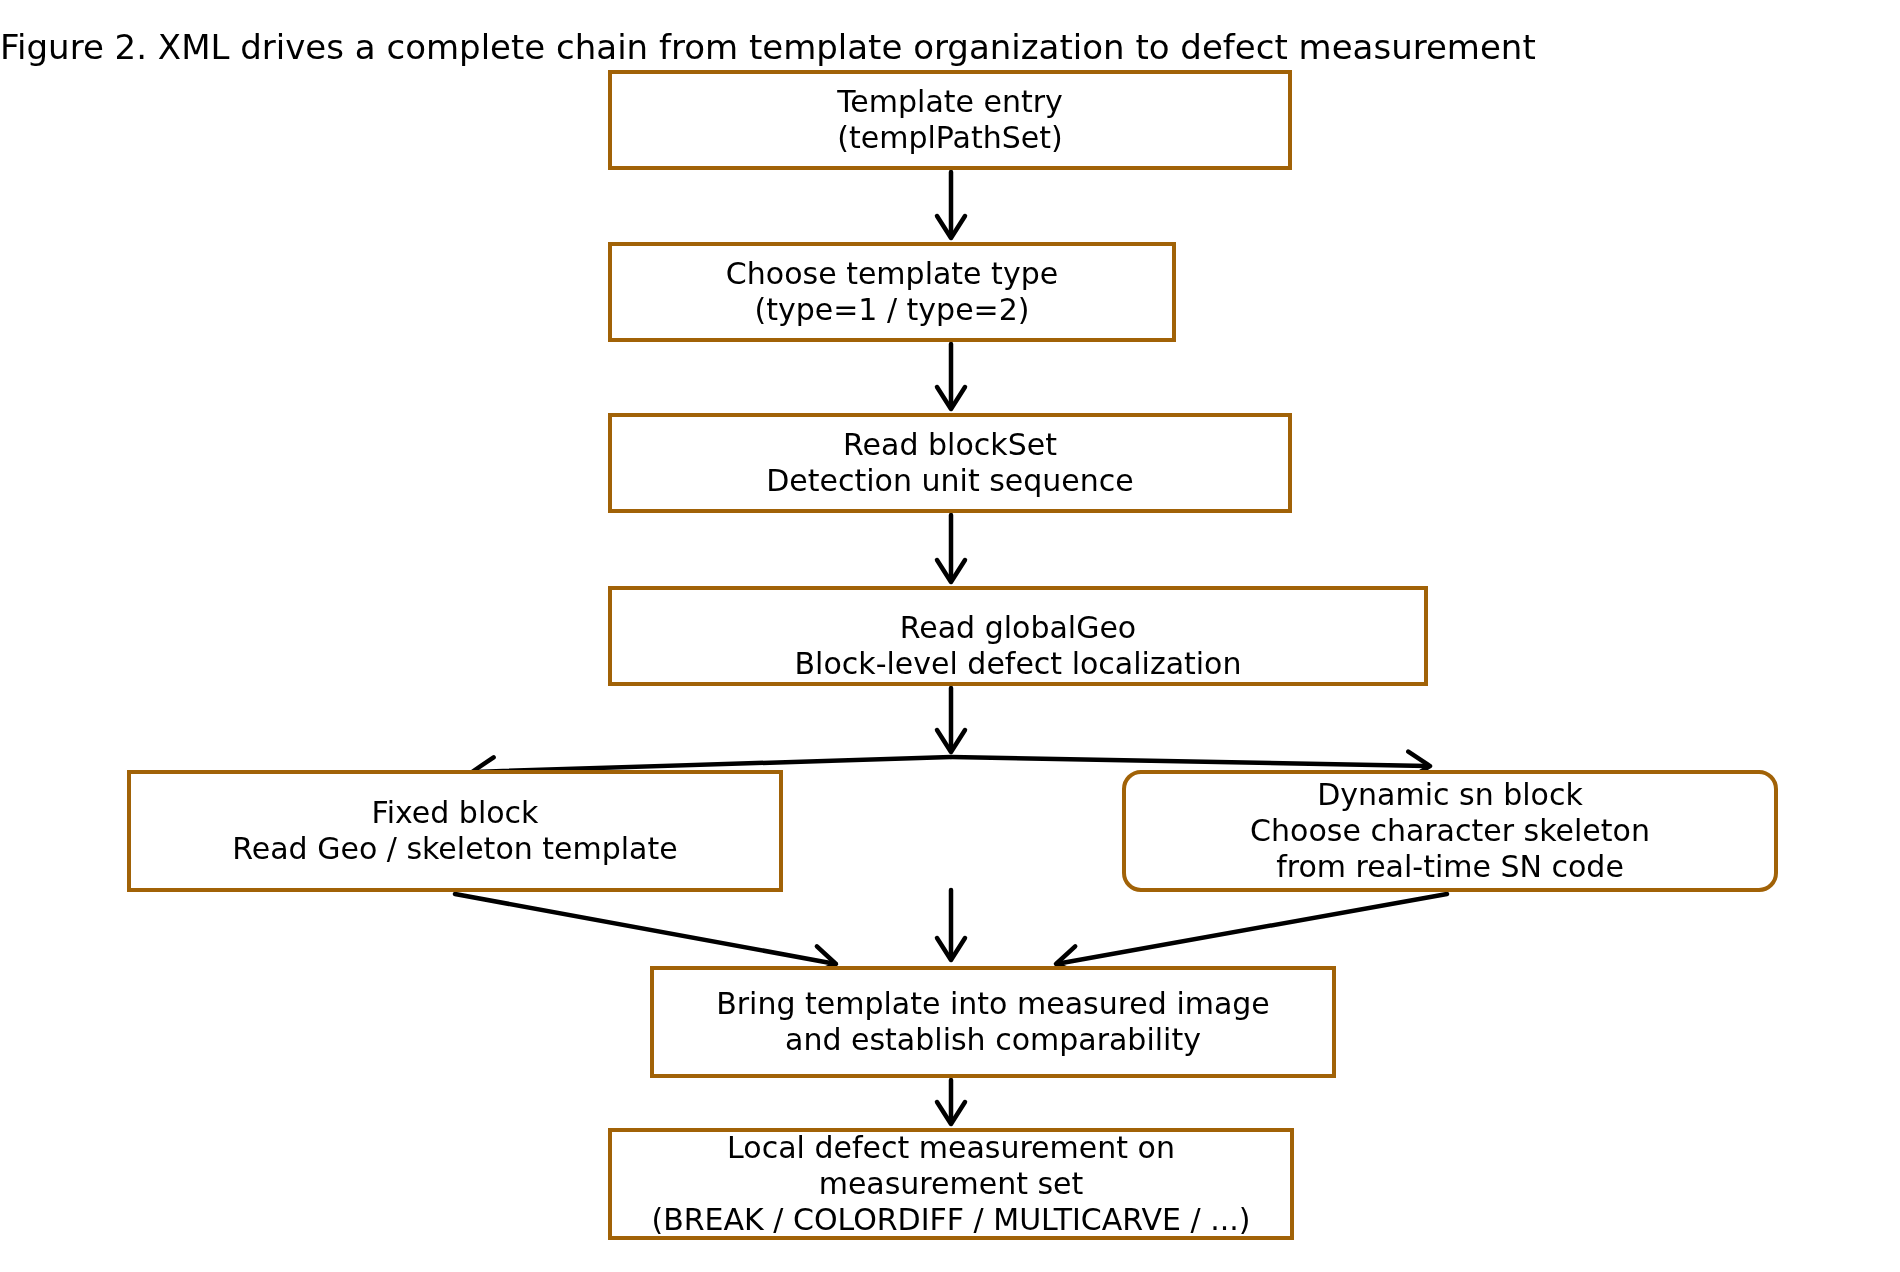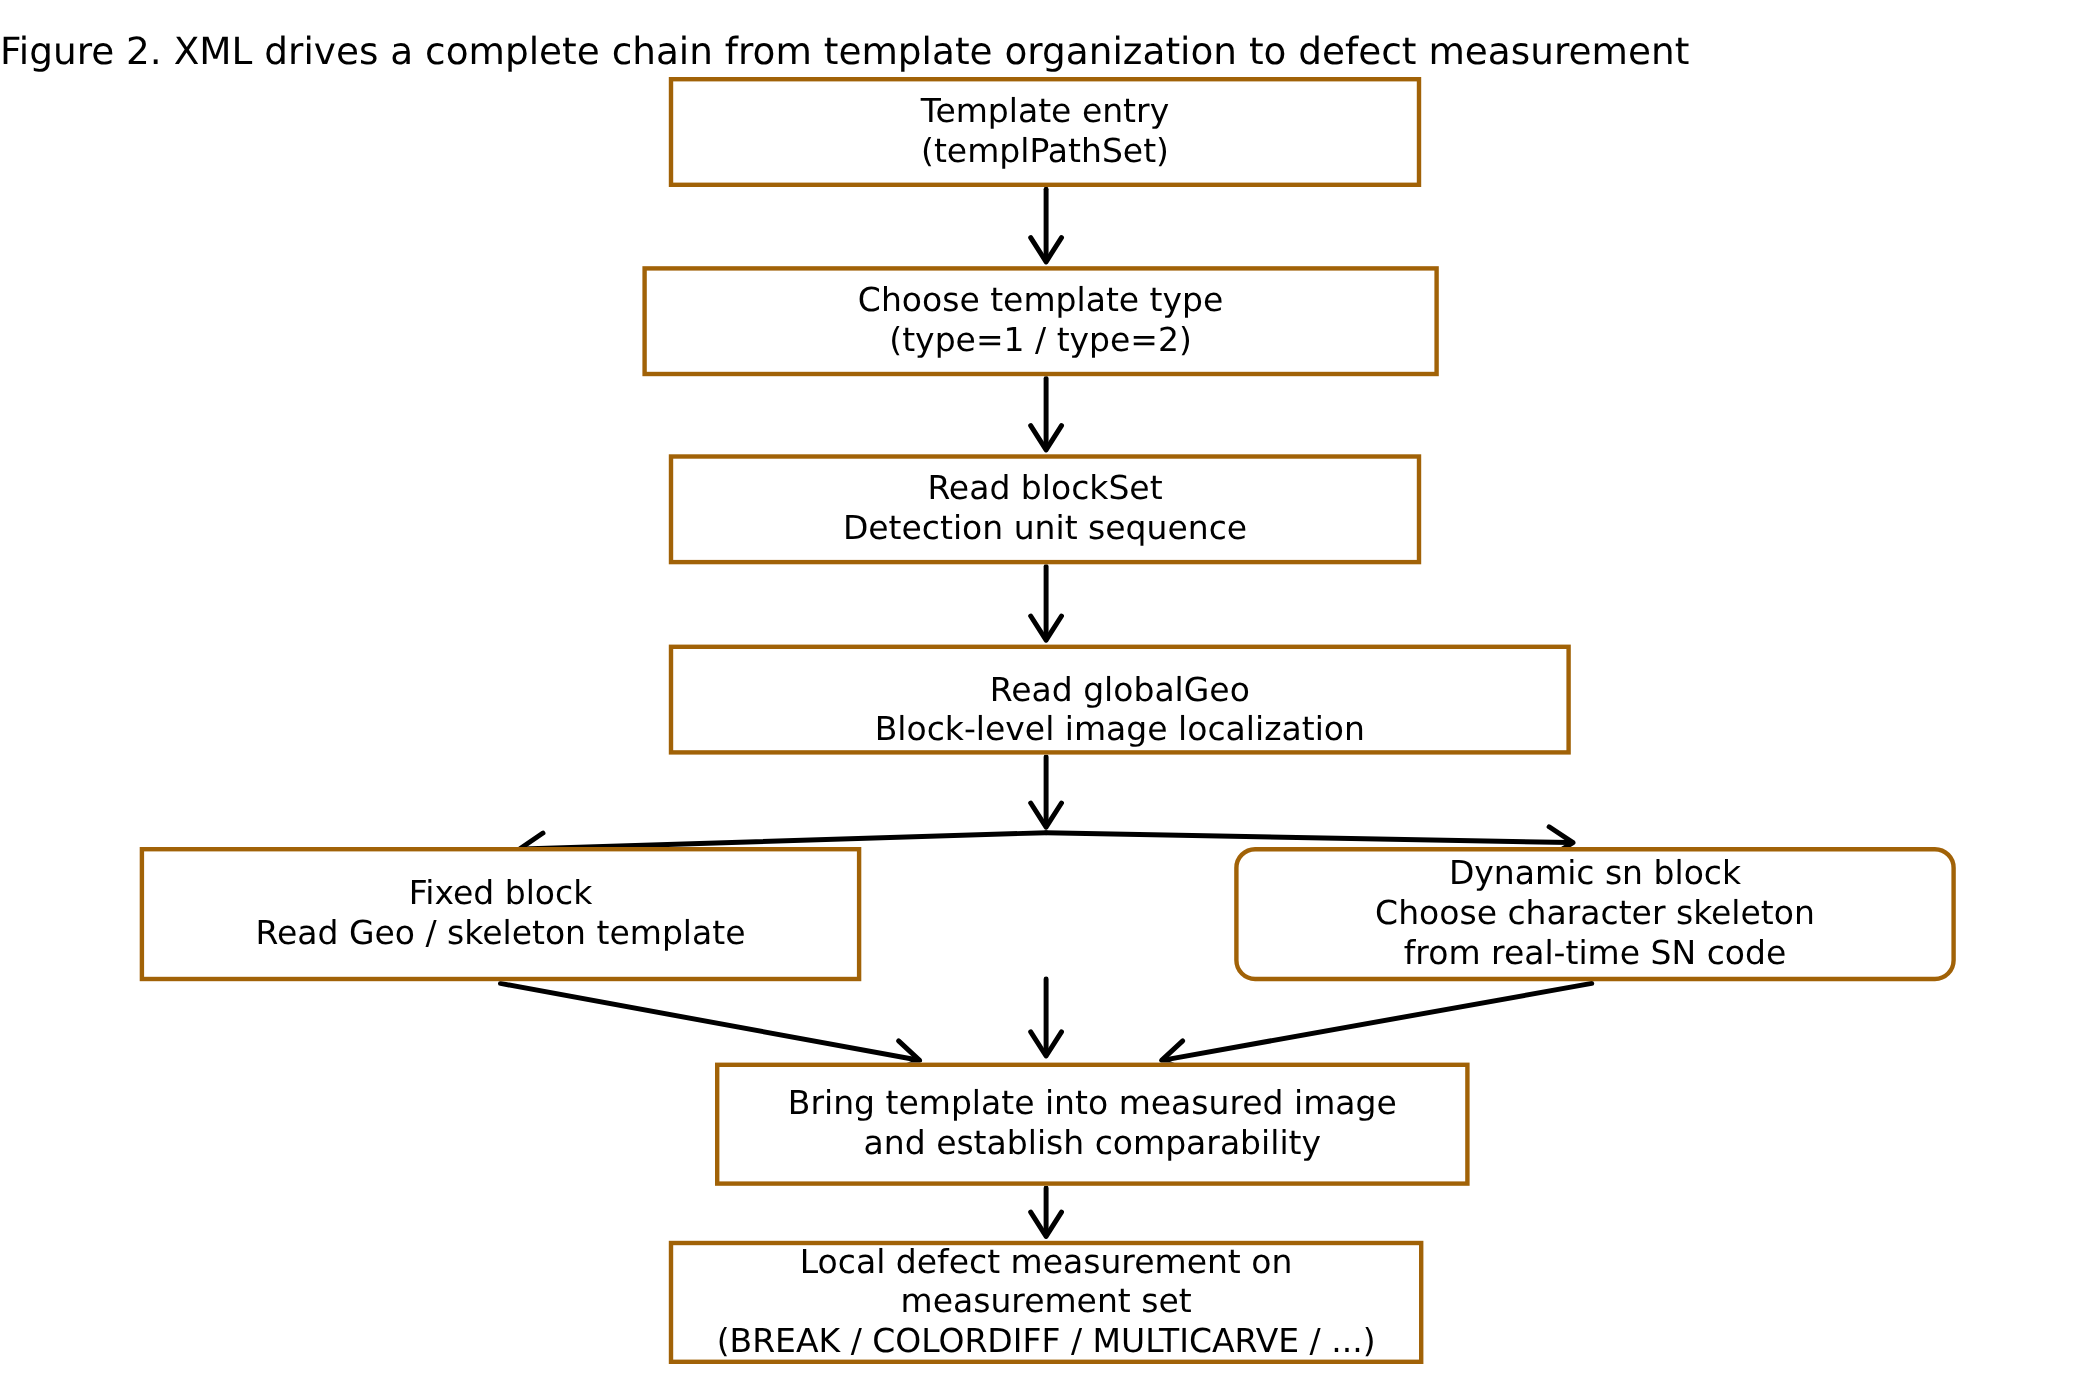--- a/index.html
+++ b/index.html
@@ -54,31 +54,31 @@
 </head>
 <body>
 
 <div id="canvas">
   <div class="fig-title">Figure 2. XML drives a complete chain from template organization to defect measurement</div>
   <div id="nodes">
       <div class="node" style="left: 608px; top: 70px; width: 684px; height: 100px;">
         <div class="nline">Template entry</div>
         <div class="nline">(templPathSet)</div>
       </div>
-      <div class="node" style="left: 584px; top: 242px; width: 724px; height: 100px;">
+      <div class="node" style="left: 608px; top: 242px; width: 568px; height: 100px;">
         <div class="nline">Choose template type</div>
         <div class="nline">(type=1 / type=2)</div>
       </div>
       <div class="node" style="left: 608px; top: 413px; width: 684px; height: 100px;">
         <div class="nline">Read blockSet</div>
         <div class="nline">Detection unit sequence</div>
       </div>
       <div class="node" style="left: 608px; top: 586px; width: 820px; height: 100px; justify-content: flex-end;">
         <div class="nline">Read globalGeo</div>
-        <div class="nline">Block-level image localization</div>
+        <div class="nline">Block-level defect localization</div>
       </div>
       <div class="node" style="left: 127px; top: 770px; width: 656px; height: 122px;">
         <div class="nline">Fixed block</div>
         <div class="nline">Read Geo / skeleton template</div>
       </div>
       <div class="node" style="left: 1122px; top: 770px; width: 656px; height: 122px; border-radius: 19px;">
         <div class="nline">Dynamic sn block</div>
         <div class="nline">Choose character skeleton</div>
         <div class="nline">from real-time SN code</div>
       </div>

